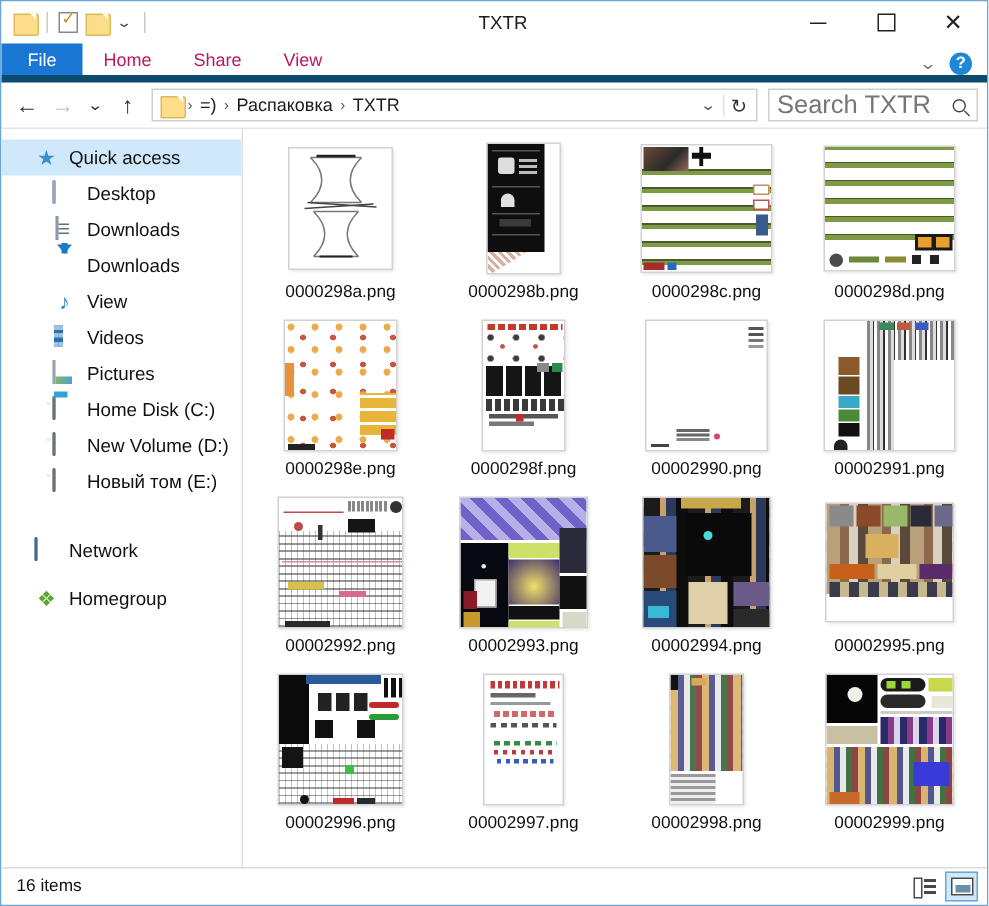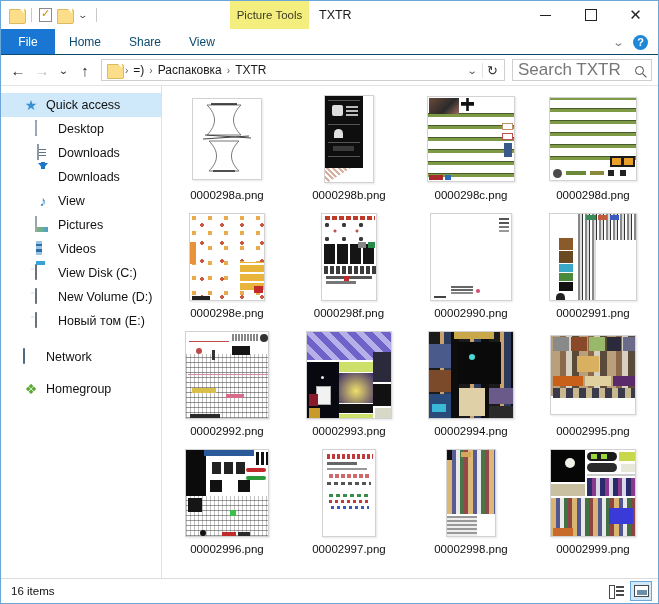--- a/index.html
+++ b/index.html
@@ -85,25 +85,25 @@
   .wbtn.min::after { content: ""; width: 11px; height: 1px; background: #222; display: block; }
   .wbtn.max::after { content: ""; width: 10px; height: 10px; border: 1px solid #222; display: block; }
   .wbtn.close { font-size: 15px; font-weight: 300; }
 
   
   .ribbon {
     height: 26px; flex: 0 0 26px;
     background: #ffffff;
     display: flex; align-items: stretch;
     position: relative;
-    border-bottom: 1px solid #0c4a6e;
+    border-bottom: 5px solid #0c4a6e;
   }
   .rtab {
     display: flex; align-items: center; justify-content: center;
-    font-size: 12px; color: #0c4a6e; padding: 0 14px;
+    font-size: 12px; color: #be185d; padding: 0 14px;
     min-width: 46px;
   }
   .rtab.file {
     background: #1976d2; color: #ffffff; min-width: 54px;
   }
   .rtab.manage {
     background: #fbf8d4; color: #2b2b1c; min-width: 78px;
   }
   .ribbon-right {
     position: absolute; right: 4px; top: 0; height: 26px;
@@ -388,23 +388,20 @@
 
   <div class="titlebar">
     <div class="qat">
       <span class="folder-ico"></span>
       <span class="qat-sep"></span>
       <span class="prop-ico"></span>
       <span class="folder-ico"></span>
       <span class="qat-chev">⌄</span>
       <span class="qat-sep"></span>
     </div>
-    <div class="tab-pt">
-      <span>Picture Tools</span>
-    </div>
     <div class="win-title">
       <span>TXTR</span>
     </div>
     <div class="wbtns">
       <div class="wbtn min"></div>
       <div class="wbtn max"></div>
       <div class="wbtn close">✕</div>
     </div>
   </div>
 
@@ -484,40 +481,40 @@
       </div>
       <div class="navitem ind">
         <span class="nico"><span class="ic-dl"></span></span>
         <span class="lbl">Downloads</span>
       </div>
       <div class="navitem ind">
         <span class="nico ic-music">♪</span>
         <span class="lbl">View</span>
       </div>
       <div class="navitem ind">
+        <span class="nico"><span class="ic-vid"></span></span>
+        <span class="lbl">Videos</span>
+      </div>
+      <div class="navitem ind">
         <span class="nico"><span class="ic-pic"></span></span>
         <span class="lbl">Pictures</span>
       </div>
       <div class="navitem ind">
-        <span class="nico"><span class="ic-vid"></span></span>
-        <span class="lbl">Videos</span>
-      </div>
-      <div class="navitem ind">
         <span class="nico"><span class="ic-drive-c"></span></span>
-        <span class="lbl">View Disk (C:)</span>
+        <span class="lbl">Home Disk (C:)</span>
       </div>
       <div class="navitem ind">
         <span class="nico"><span class="ic-drive"></span></span>
         <span class="lbl">New Volume (D:)</span>
       </div>
       <div class="navitem ind">
         <span class="nico"><span class="ic-drive"></span></span>
         <span class="lbl">Новый том (E:)</span>
       </div>
-      <div class="navitem" style="margin-top:12px">
+      <div class="navitem" style="margin-top:22px">
         <span class="nico"><span class="ic-net"></span></span>
         <span class="lbl">Network</span>
       </div>
       <div class="navitem" style="margin-top:8px">
         <span class="nico ic-home">❖</span>
         <span class="lbl">Homegroup</span>
       </div>
     </div>
 
     <div class="content">

